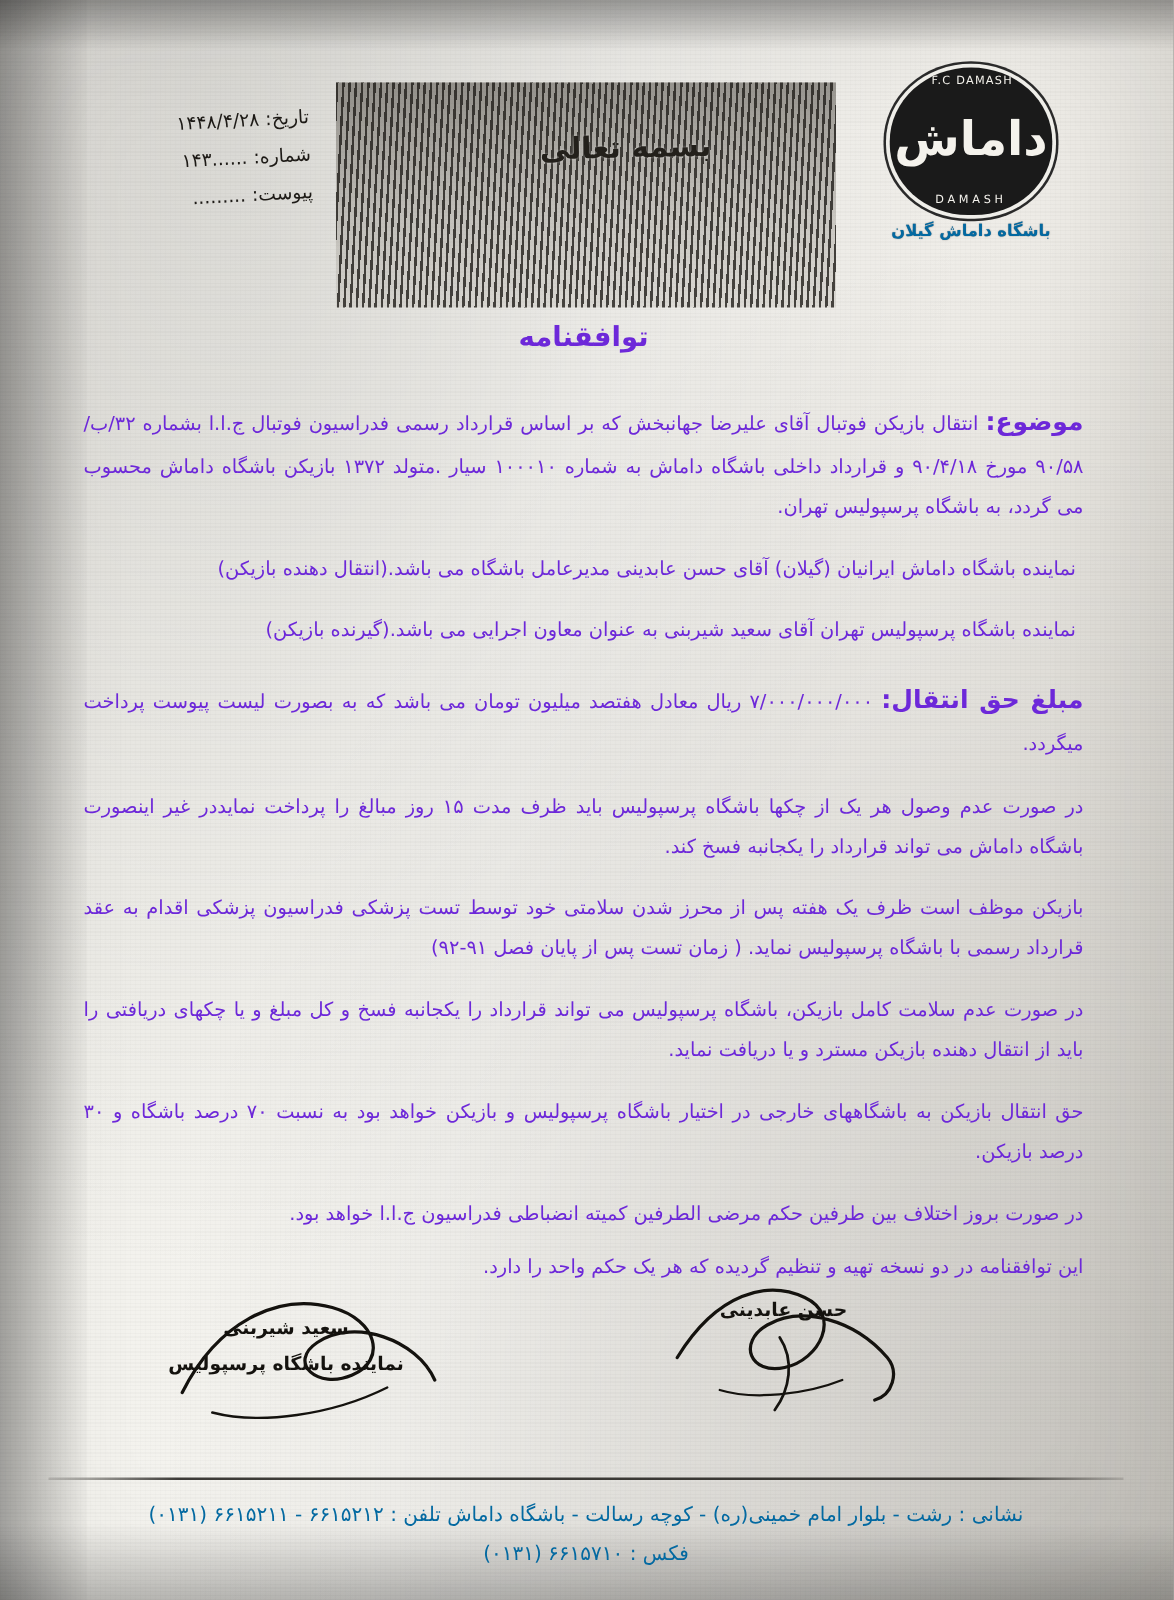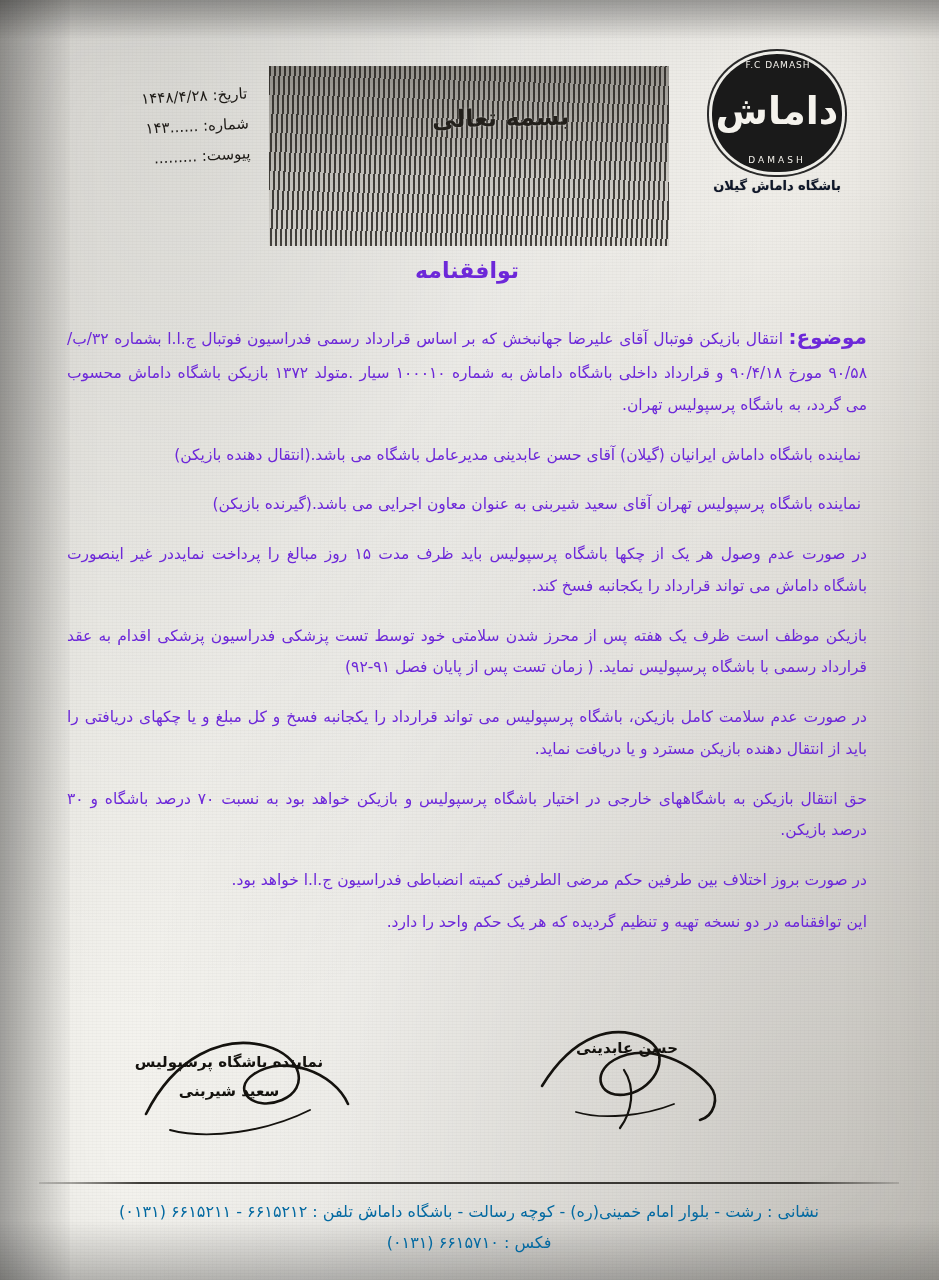--- a/index.html
+++ b/index.html
@@ -108,21 +108,21 @@
     bottom: 7px;
     left: 0; right: 0;
     font-size: 9px;
     letter-spacing: 3px;
     margin-top: 33px;
   }
   .logo-caption {
     margin-top: 6px;
     font-size: 13px;
     font-weight: bold;
-    color: #0f172a;
+    color: #0369a1;
     text-shadow: 0 0 1px rgba(0,0,0,0.5);
   }
   .smudge {
     position: absolute;
     top: 20px;
     right: 270px;
     width: 400px;
     height: 180px;
     background:
       repeating-linear-gradient(93deg, rgba(25,22,18,0.85) 0px, rgba(25,22,18,0.85) 2px, rgba(190,186,178,0.25) 2px, rgba(190,186,178,0.25) 5px),
@@ -270,20 +270,24 @@
 
     <p class="para">
       <span class="lbl">موضوع:</span>
       <span>انتقال بازیکن فوتبال آقای علیرضا جهانبخش که بر اساس قرارداد رسمی فدراسیون فوتبال ج.ا.ا بشماره ۳۲/ب/۹۰/۵۸ مورخ ۹۰/۴/۱۸ و قرارداد داخلی باشگاه داماش به شماره ۱۰۰۰۱۰ سیار .متولد ۱۳۷۲ بازیکن باشگاه داماش محسوب می گردد، به باشگاه پرسپولیس تهران.</span>
     </p>
 
     <p class="para indent">نماینده باشگاه داماش ایرانیان (گیلان) آقای حسن عابدینی مدیرعامل باشگاه می باشد.(انتقال دهنده بازیکن)</p>
 
     <p class="para indent">نماینده باشگاه پرسپولیس تهران آقای سعید شیربنی به عنوان معاون اجرایی می باشد.(گیرنده بازیکن)</p>
 
+    <p class="para">
+      <span class="lbl">مبلغ حق انتقال:</span>
+      <span>۷/۰۰۰/۰۰۰/۰۰۰ ریال  معادل هفتصد میلیون تومان می باشد که به بصورت لیست پیوست پرداخت میگردد.</span>
+    </p>
 
     <p class="para">در صورت عدم وصول هر یک از چکها باشگاه پرسپولیس باید ظرف مدت ۱۵ روز مبالغ را پرداخت نمایددر غیر اینصورت باشگاه داماش می تواند قرارداد را یکجانبه فسخ کند.</p>
 
     <p class="para">بازیکن موظف است ظرف یک هفته پس از محرز شدن سلامتی خود توسط تست پزشکی فدراسیون پزشکی اقدام به عقد قرارداد رسمی با باشگاه پرسپولیس نماید. ( زمان تست پس از پایان فصل ۹۱-۹۲)</p>
 
     <p class="para">در صورت عدم سلامت کامل بازیکن، باشگاه پرسپولیس می تواند قرارداد را یکجانبه فسخ و کل مبلغ و یا چکهای دریافتی را باید از انتقال دهنده بازیکن مسترد و یا دریافت نماید.</p>
 
     <p class="para">حق انتقال بازیکن به باشگاههای خارجی در اختیار باشگاه پرسپولیس و بازیکن خواهد بود به نسبت ۷۰ درصد باشگاه و ۳۰ درصد بازیکن.</p>
 
     <p class="para tight">در صورت بروز اختلاف بین طرفین حکم مرضی الطرفین کمیته انضباطی فدراسیون ج.ا.ا خواهد بود.</p>
@@ -302,22 +306,22 @@
     <svg class="scribble scribble-left" viewBox="0 0 230 120">
       <path d="M12,86 C40,30 88,6 132,18 C168,28 176,60 148,72 C120,84 96,62 120,46 C150,26 200,44 214,76" fill="none" stroke="#14120e" stroke-width="2.6" stroke-linecap="round"></path>
       <path d="M36,102 C74,112 132,104 176,82" fill="none" stroke="#14120e" stroke-width="1.9" stroke-linecap="round"></path>
     </svg>
 
     <div class="sig sig-right">
       <div>حسن عابدینی</div>
     </div>
 
     <div class="sig sig-left">
+      <div>سعید شیربنی</div>
       <div>نماینده باشگاه پرسپولیس</div>
-      <div>سعید شیربنی</div>
     </div>
   </div>
 
   <div class="footer">
     <div class="footer-rule"></div>
     <div class="footer-line">نشانی : رشت - بلوار امام خمینی(ره) - کوچه رسالت - باشگاه داماش   تلفن : ۶۶۱۵۲۱۲ - ۶۶۱۵۲۱۱ (۰۱۳۱)</div>
     <div class="footer-line">فکس : ۶۶۱۵۷۱۰ (۰۱۳۱)</div>
   </div>
 </div>
 

